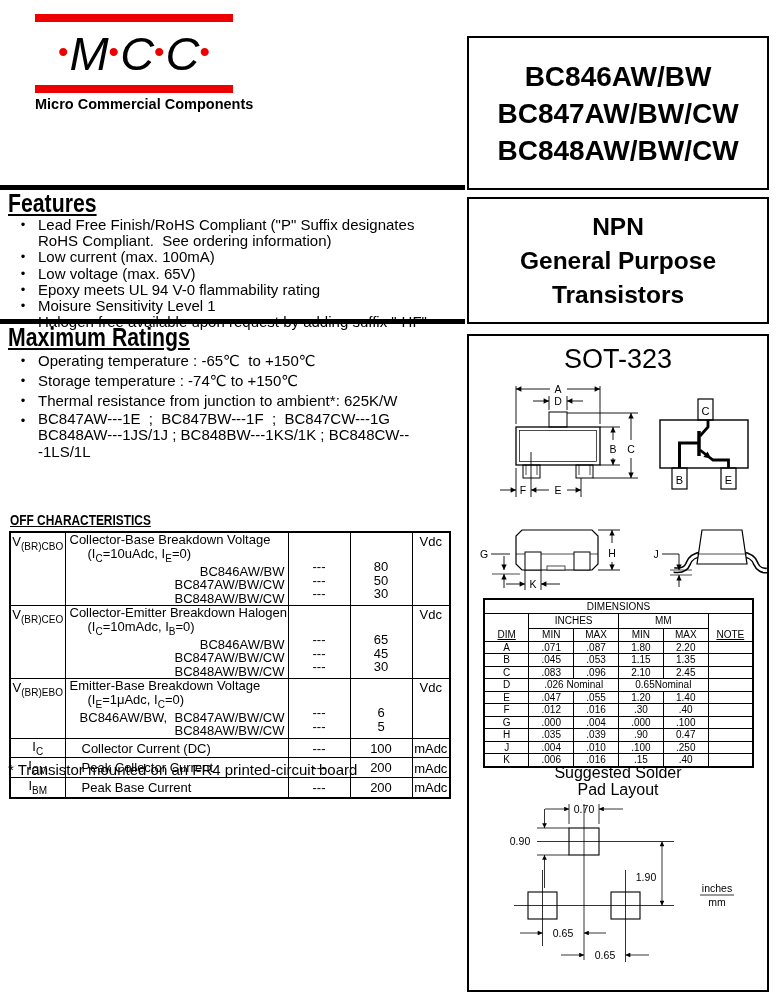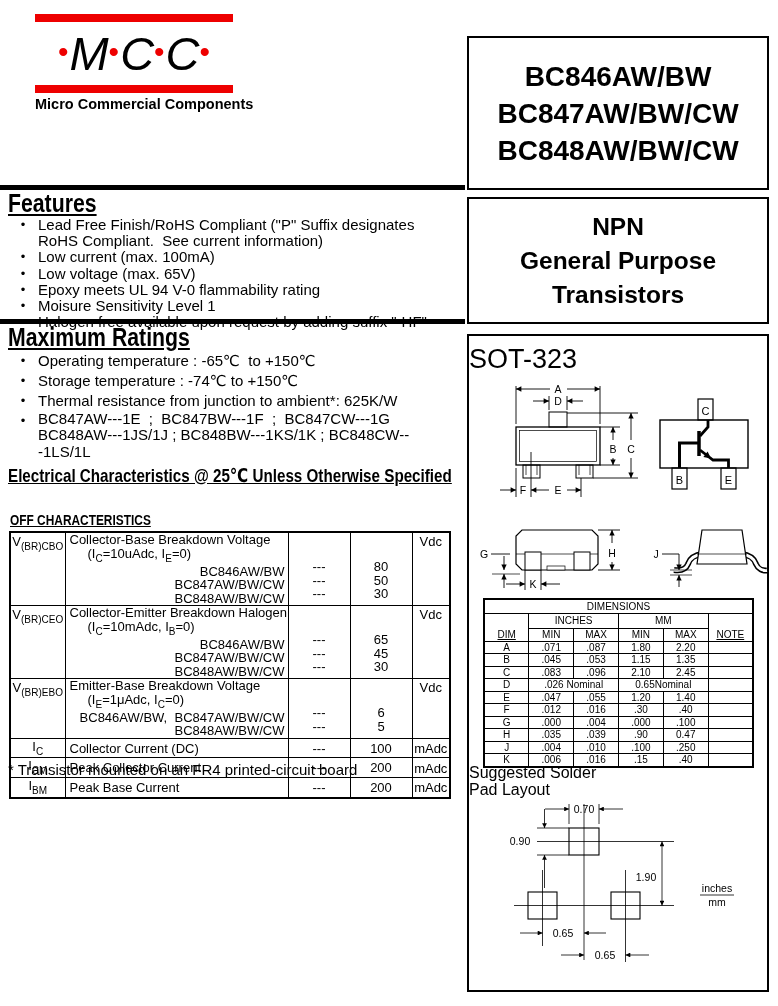--- a/index.html
+++ b/index.html
@@ -45,33 +45,33 @@
   .c-sym { text-align:center; padding-top:1px; }
   .c-sym sub, .p-cond sub { font-size:10px; }
   .p-name { padding-left:4px; line-height:13.5px; }
   .p-cond { padding-left:22px; line-height:13.5px; }
   .p-dev  { text-align:right; padding-right:3px; line-height:13.5px; white-space:pre-wrap; }
   .v-spacer { height:27px; }
   .v-line { text-align:center; line-height:13.5px; }
   .c-val { text-align:center; }
   .c-unit { text-align:center; padding-top:1px; }
   tr.simple td { height:14px; line-height:13px; vertical-align:middle; }
-  tr.simple .c-par { padding-left:4px; }
+  tr.simple .c-par { padding-left:16px; }
   .foot-note { position:absolute; left:8px; top:761px; font-size:15px; }
 
   
   .rbox { position:absolute; left:467px; width:302px; border:2px solid #000; background:#fff; }
   .box-title1 { top:36px; height:154px; display:flex; flex-direction:column; justify-content:center; text-align:center; }
   .box-title1 div { font-size:28px; line-height:37px; font-weight:bold; }
   .box-title2 { top:197px; height:127px; display:flex; flex-direction:column; justify-content:center; text-align:center; }
   .box-title2 div { font-size:24.5px; line-height:34px; font-weight:bold; }
   .box-pkg { top:334px; height:658px; }
-  .sot-title { position:absolute; top:8px; width:100%; font-size:27px; }
+  .sot-title { position:absolute; top:8px; width:100%; text-align:center; font-size:27px; }
   .pkg-svg { position:absolute; top:42px; left:1px; }
-  .solder-title { position:absolute; top:428px; width:100%; font-size:16px; line-height:17px; }
+  .solder-title { position:absolute; top:428px; width:100%; text-align:center; font-size:16px; line-height:17px; }
   .solder-svg { position:absolute; top:464px; left:0; }
   svg text { font-family:"Liberation Sans","DejaVu Sans",sans-serif; font-size:10.5px; fill:#000; }
   svg .pin-t { font-size:11px; }
 
   
   .dim-table { position:absolute; top:262px; left:14px; width:271px; border:2px solid #000; font-size:10px; }
   .dim-table td { border:1px solid #000; text-align:center; padding:0; }
   .dim-title td { height:14px; }
   .dim-group td { height:15px; }
   .dim-colhead td { height:13px; }
@@ -100,21 +100,21 @@
 
   <div class="hbar" style="top:185px"></div>
   <div class="sec-head" style="top:190px">
     <span class="cond h-lg">Features</span>
   </div>
   <div class="blist feat" style="top:217px">
       <div class="b-item">
         <span class="b-dot">•</span>
         <div class="b-text">
           <div class="b-line">Lead Free Finish/RoHS Compliant ("P" Suffix designates</div>
-          <div class="b-line">RoHS Compliant.  See current information)</div>
+          <div class="b-line">RoHS Compliant.  See ordering information)</div>
         </div>
       </div>
       <div class="b-item single">
         <span class="b-dot">•</span>
         <div class="b-text">
           <div class="b-line">Low current (max. 100mA)</div>
         </div>
       </div>
       <div class="b-item single">
         <span class="b-dot">•</span>
@@ -167,23 +167,20 @@
       </div>
       <div class="b-item">
         <span class="b-dot">•</span>
         <div class="b-text">
           <div class="b-line">BC847AW---1E  ;  BC847BW---1F  ;  BC847CW---1G</div>
           <div class="b-line">BC848AW---1JS/1J ; BC848BW---1KS/1K ; BC848CW---1LS/1L</div>
         </div>
       </div>
     </div>
 
-  <div class="sec-head" style="top:465px">
-    <span class="cond h-md">Electrical Characteristics @ 25℃  Unless Otherwise Specified</span>
-  </div>
   <div class="sec-head" style="top:511px;left:10px">
     <span class="cond h-sm">OFF CHARACTERISTICS</span>
   </div>
   <table class="elec-body">
     <colgroup>
         <col style="width:55px">
         <col style="width:223px">
         <col style="width:62px">
         <col style="width:62px">
         <col style="width:38px">

